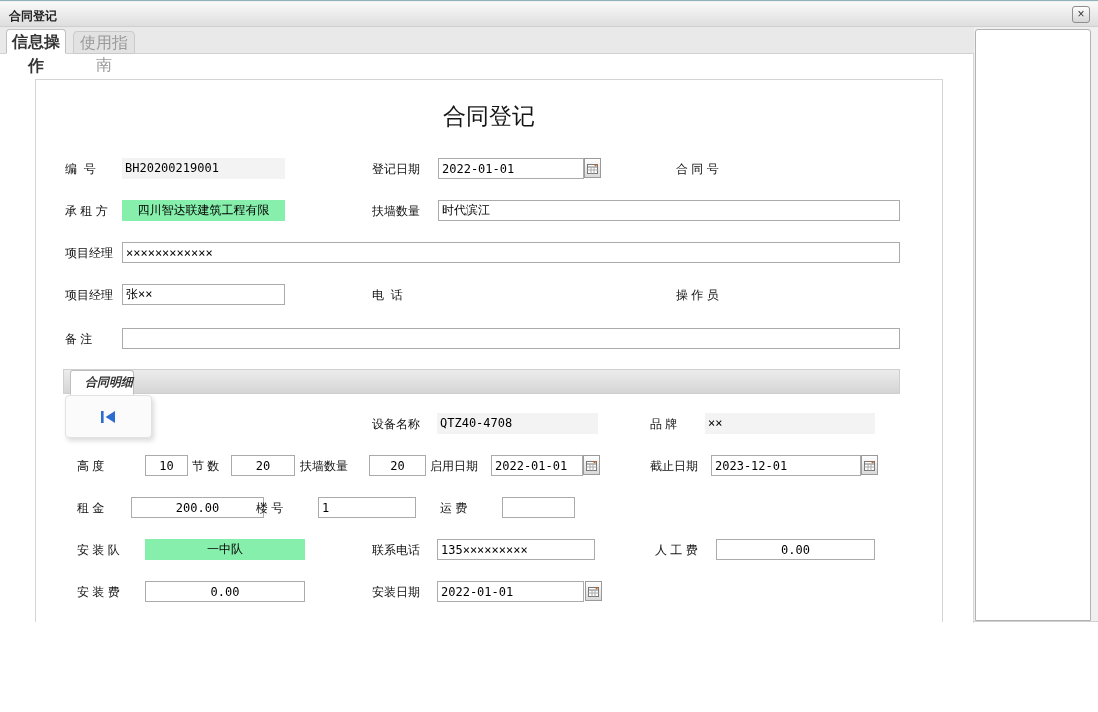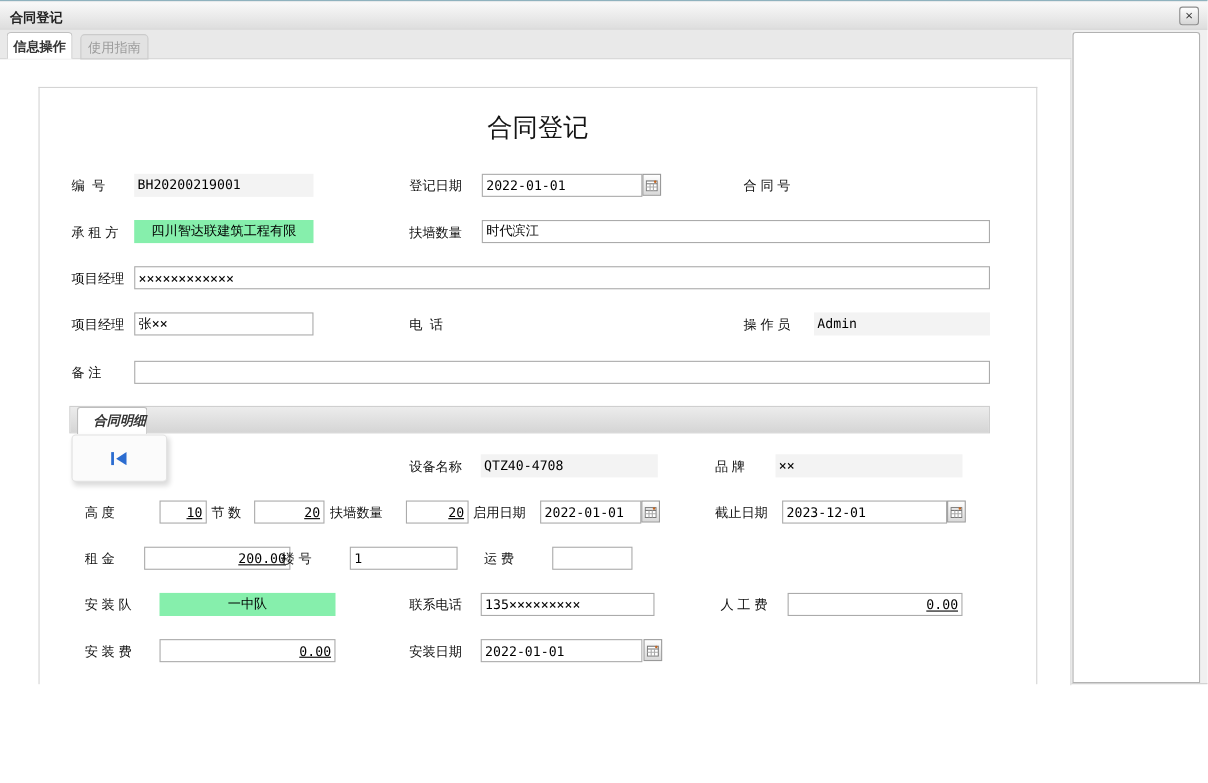--- a/index.html
+++ b/index.html
@@ -12,21 +12,21 @@
   .titlebar { position:absolute; left:0; top:1px; width:1098px; height:25px;
               background:linear-gradient(#f9f9f9,#dedede); border-bottom:1px solid #cfcfcf; }
   .title-text { position:absolute; left:9px; top:6px; font-size:12px; font-weight:bold; color:#222; }
   .close-btn { position:absolute; right:8px; top:4px; width:18px; height:17px;
                border:1px solid #8e8e8e; border-radius:3px;
                background:linear-gradient(#fefefe,#d6d6d6);
                font-size:12px; line-height:14px; text-align:center; color:#333; cursor:pointer; }
 
   .tabbar { position:absolute; left:0; top:26px; width:974px; height:27px;
             background:#e9e9e9; border-bottom:1px solid #d2d2d2; }
-  .tab { position:absolute; font-size:12px; text-align:center;
+  .tab { position:absolute; font-size:16px; text-align:center;
          border-radius:4px 4px 0 0; cursor:pointer; }
   .tab-active { left:6px; top:28px; width:60px; height:25px; background:#fff;
                 border:1px solid #c0c0c0; border-bottom:1px solid #fff;
                 font-weight:bold; color:#333; line-height:24px; z-index:3; }
   .tab-inactive { left:73px; top:30px; width:62px; height:23px; background:#e2e2e2;
                   border:1px solid #cbcbcb; color:#9b9b9b; line-height:22px; z-index:2; }
 
   .content { position:absolute; left:0; top:53px; width:974px; height:569px;
              background:#fff; border-right:1px solid #d8d8d8; z-index:1; }
 
@@ -37,21 +37,21 @@
                 background:#fff; border:1px solid #d4d4d4; border-bottom:none; z-index:2; }
 
   .form-title { position:absolute; left:35px; top:100px; width:908px; text-align:center;
                 font-size:23px; color:#141414; z-index:3; }
 
   .lbl { position:absolute; font-size:12px; color:#111; white-space:pre; z-index:3; }
   .fld { position:absolute; height:21px; border:1px solid #ababab; background:#fff;
          font-family:"DejaVu Sans Mono","Liberation Mono",monospace; font-size:12px;
          padding:0 3px; color:#000; z-index:3; }
   .ro  { background:#f3f3f3; border:none; line-height:21px; }
-  .num { text-align:right;text-decoration:underline; }
+  .num { text-align:center; }
   .selfld { background:#86efac; border:none; color:#000; line-height:21px;
             overflow:hidden; white-space:nowrap; cursor:text;text-align:center; }
 
   .datebtn { position:absolute; width:17px; height:20px; border:1px solid #9a9a9a;
              background:linear-gradient(#ffffff,#d9d9d9); display:flex; align-items:center;
              justify-content:center; cursor:pointer; z-index:3; }
 
   .dtabbar { position:absolute; left:63px; top:368px; width:837px; height:25px;
              background:linear-gradient(#ececec,#d5d5d5); border:1px solid #cfcfcf; z-index:3; }
   .dtab { position:absolute; left:70px; top:369px; width:64px; height:25px; background:#fff;
@@ -108,21 +108,20 @@
     <span class="lbl" style="left:372px;top:202px">扶墙数量</span>
     <input class="fld" style="left: 438px; top: 199px; width: 462px;" value="时代滨江">
 
     <span class="lbl" style="left:65px;top:244px">项目经理</span>
     <input class="fld" style="left: 122px; top: 241px; width: 778px;" value="××××××××××××">
 
     <span class="lbl" style="left:65px;top:286px">项目经理</span>
     <input class="fld" style="left: 122px; top: 283px; width: 163px;" value="张××">
     <span class="lbl" style="left:372px;top:286px">电  话</span>
     <span class="lbl" style="left:676px;top:286px">操 作 员</span>
-    <input class="fld ro" style="left: 740px; top: 283px; width: 160px;" readonly="" value="Admin">
 
     <span class="lbl" style="left:65px;top:330px">备 注</span>
     <input class="fld" style="left: 122px; top: 327px; width: 778px;" value="">
 
     <div class="dtabbar"></div>
     <div class="dtab">合同明细</div>
 
     <div class="navpanel">
       <svg width="15" height="12" viewBox="0 0 15 12" fill="#2b6cd0">
           <rect x="0" y="0" width="2.6" height="12"></rect>

